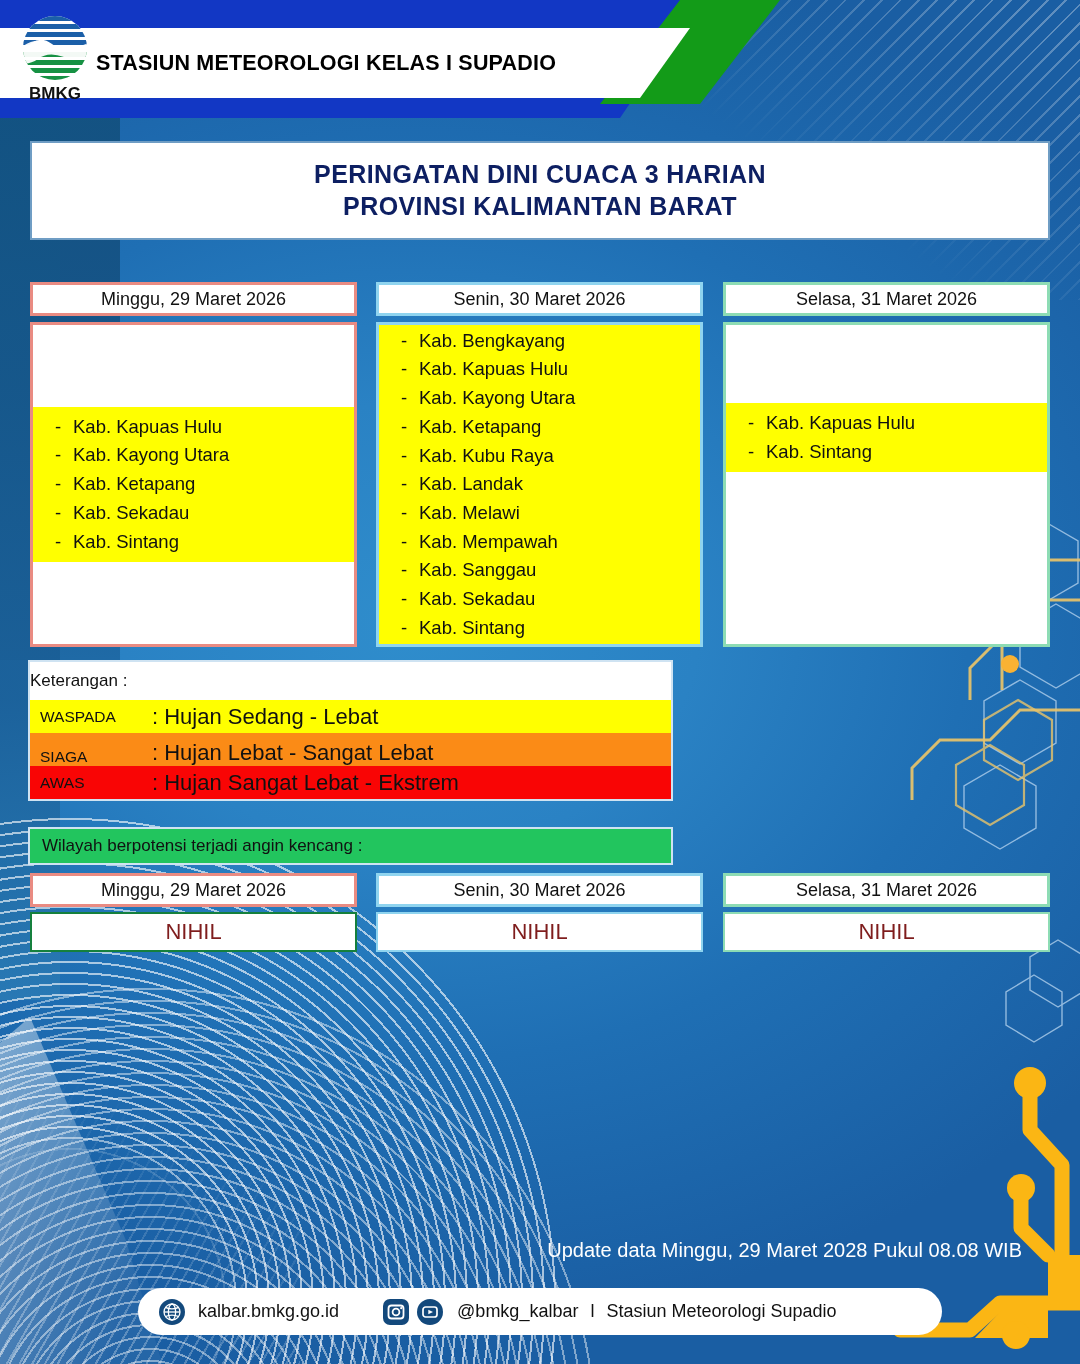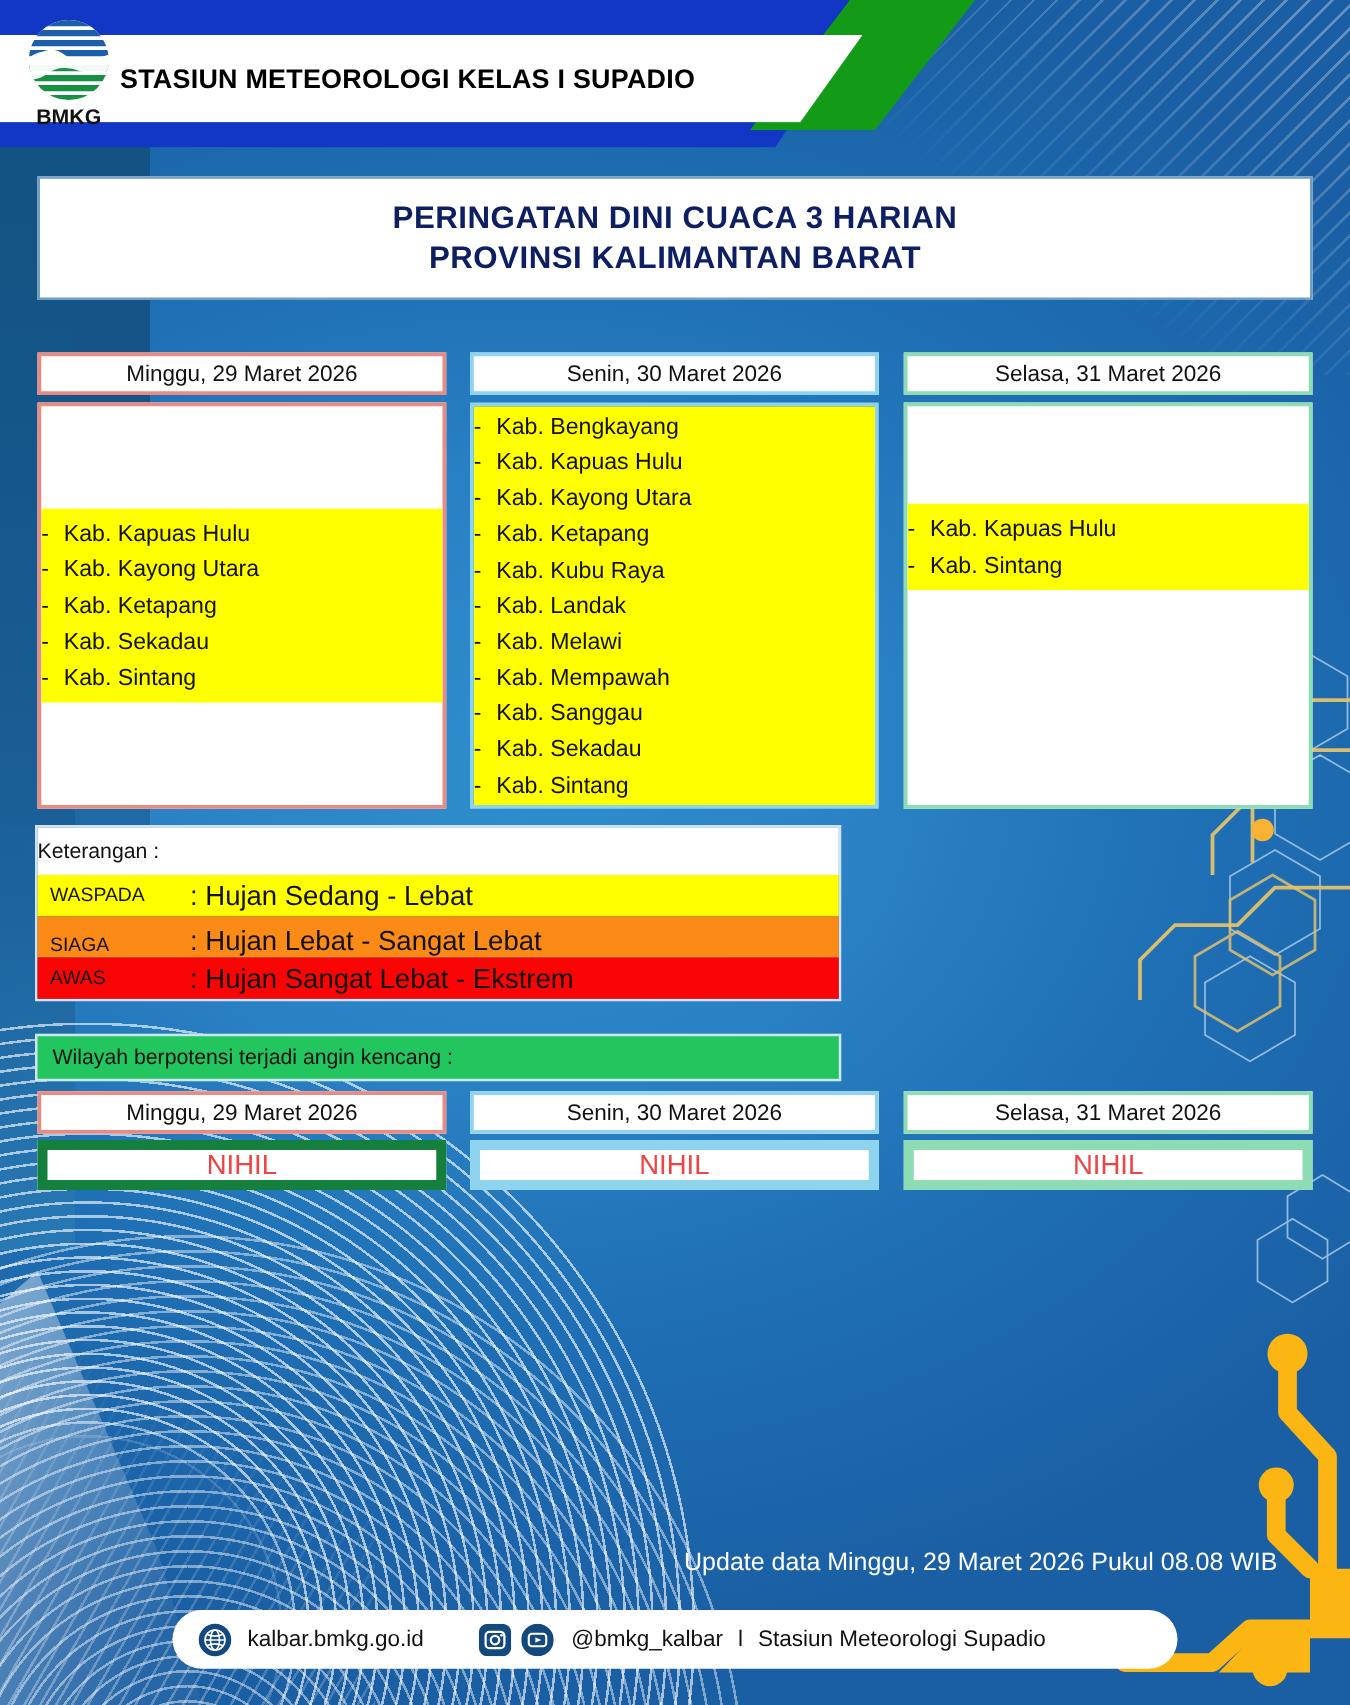--- a/index.html
+++ b/index.html
@@ -120,21 +120,21 @@
   }
   .c2 .list-box { border-color:#8fd4ef; }
   .c3 .list-box { border-color:#8ddcb4; }
   .c1 .list-box { justify-content:center; }
   .c3 .list-box { justify-content:flex-start; padding-top:78px; }
   .band { background:#ffff00; width:100%; padding:6px 0; }
   .c2 .list-box { padding:0; }
   .c2 .band { height:100%; display:flex; flex-direction:column; justify-content:center; padding:4px 0; }
   .band .row {
     font-size:18.5px; color:#111; line-height:1.55;
-    white-space:nowrap;
+    padding-left:22px; white-space:nowrap;
   }
   .band .row .dash { display:inline-block; width:18px; }
 
   
   #keterangan {
     position:absolute; left:28px; top:660px; width:645px; z-index:5;
     border:2px solid #cfe3f2;
   }
   .ket-head {
     background:#fff; height:38px; display:flex; align-items:center;
@@ -154,23 +154,23 @@
   #angin-head {
     position:absolute; left:28px; top:827px; width:645px; height:38px; z-index:5;
     background:#22c55e; border:2px solid #cfe3f2;
     display:flex; align-items:center; padding-left:12px;
     font-size:17px; color:#111;
   }
   #angin-cols { position:absolute; left:30px; top:873px; width:1020px; z-index:5; }
   .acol { position:absolute; top:0; width:327px; }
   .acol.c1 { left:0; } .acol.c2 { left:346px; } .acol.c3 { left:693px; }
   .acol .nihil-box {
-    margin-top:5px; height:40px; background:#fff; border:8px solid #15803d;
+    margin-top:5px; height:40px; background:#fff; border:2px solid #15803d;
     display:flex; align-items:center; justify-content:center;
-    font-size:22px; color:#ef4444;
+    font-size:22px; color:#7f1d1d;
   }
   .acol.c2 .nihil-box { border-color:#8fd4ef; }
   .acol.c3 .nihil-box { border-color:#8ddcb4; }
 
   
   #update-line {
     position:absolute; right:58px; top:1239px; z-index:5;
     font-size:20px; color:#ffffff; white-space:nowrap;
   }
   #footer-bar {
@@ -339,21 +339,21 @@
   <div class="acol c2">
     <div class="date-box">Senin, 30 Maret 2026</div>
     <div class="nihil-box">NIHIL</div>
   </div>
   <div class="acol c3">
     <div class="date-box">Selasa, 31 Maret 2026</div>
     <div class="nihil-box">NIHIL</div>
   </div>
 </div>
 
-<div id="update-line">Update data Minggu, 29 Maret 2026 Pukul 08.08 WIB</div>
+<div id="update-line">Update data Minggu, 29 Maret 2028 Pukul 08.08 WIB</div>
 
 <div id="footer-bar">
   <svg class="globe" width="28" height="28" viewBox="0 0 28 28">
     <circle cx="14" cy="14" r="13" fill="#13497c"></circle>
     <g fill="none" stroke="#ffffff" stroke-width="1.3">
       <circle cx="14" cy="14" r="8"></circle>
       <ellipse cx="14" cy="14" rx="3.6" ry="8"></ellipse>
       <line x1="6" y1="14" x2="22" y2="14"></line>
       <path d="M7.2 9.4 q6.8 3 13.6 0"></path>
       <path d="M7.2 18.6 q6.8 -3 13.6 0"></path>

